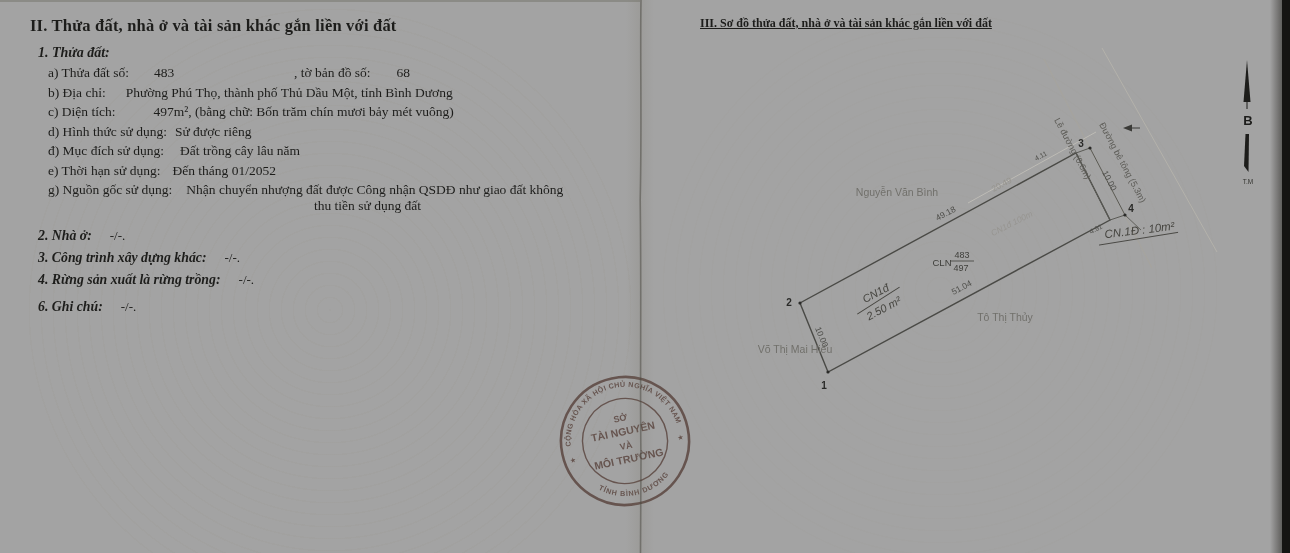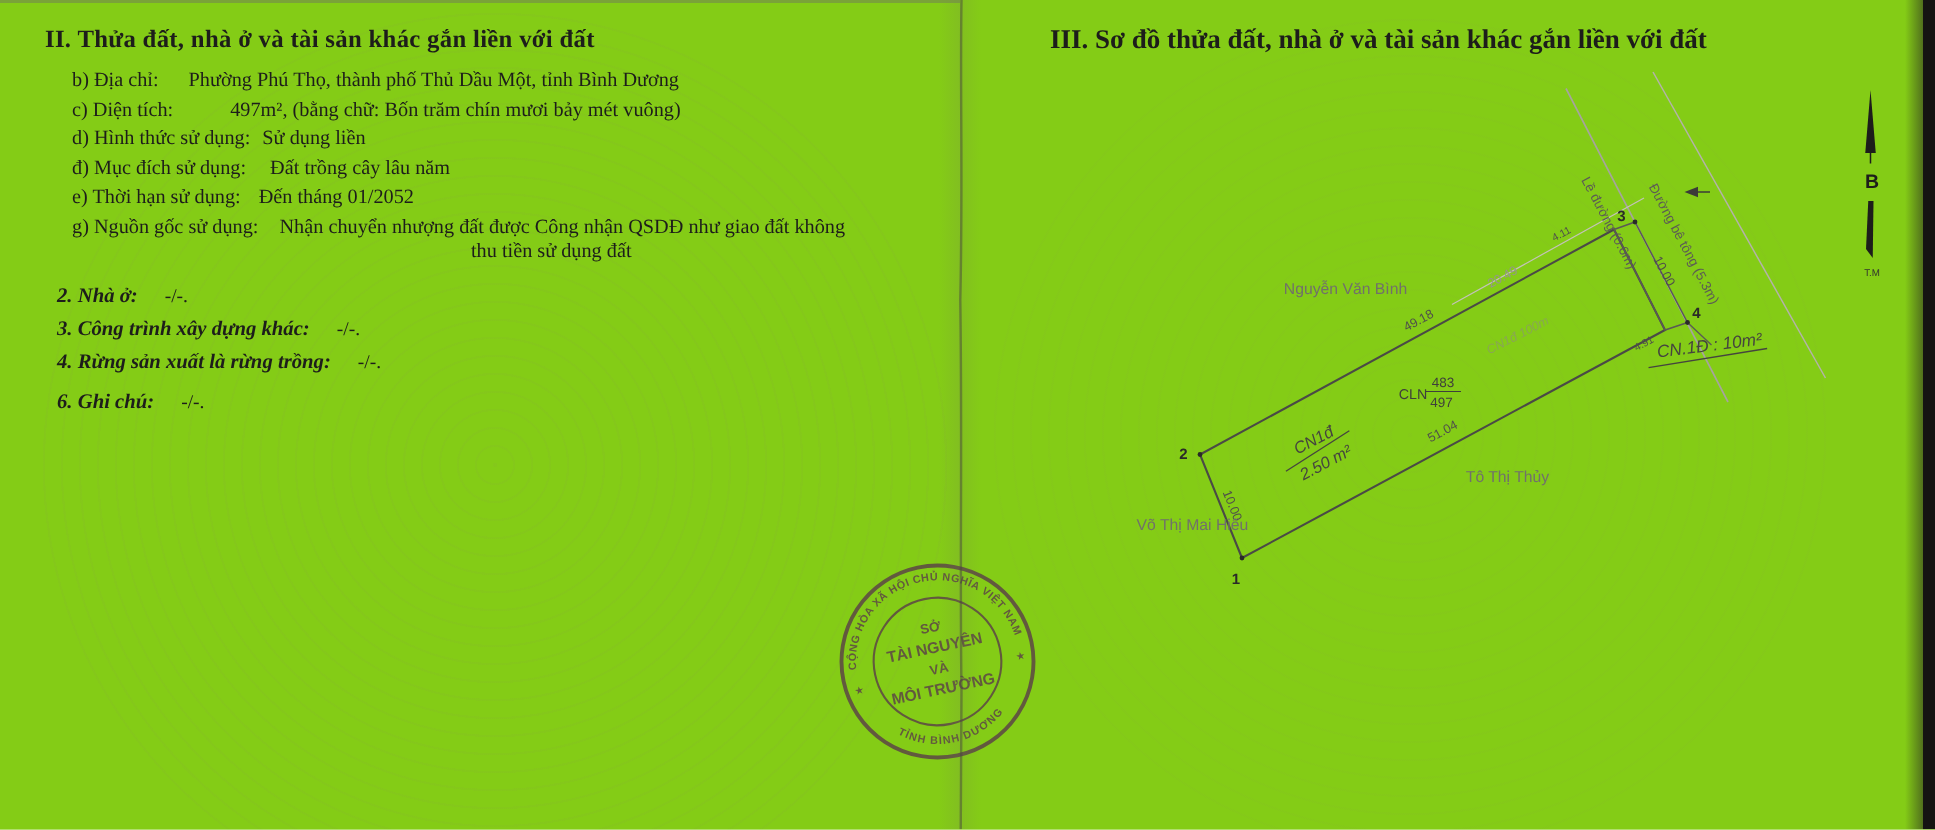--- a/index.html
+++ b/index.html
@@ -1,16 +1,16 @@
 <!DOCTYPE html>
 <html><head>
 <meta charset="utf-8">
 <style>
   html,body{margin:0;padding:0;}
-  .page{position:relative;width:1290px;height:553px;background:#84cc16;overflow:hidden;
+  .page{position:relative;width:1290px;height:553px;background:#a3a3a3;overflow:hidden;
         font-family:"Liberation Serif",serif;color:#1d1d1b;}
   
   .wm{position:absolute;border-radius:50%;z-index:0;
       background:repeating-radial-gradient(circle,rgba(135,125,100,0.07) 0 1.5px,transparent 1.5px 12px);}
   .wm-left{left:20px;top:0px;width:620px;height:620px;opacity:.75;}
   .wm-right{left:660px;top:10px;width:560px;height:560px;opacity:.45;}
   
   .edge-top{position:absolute;left:0;top:0;width:640px;height:1.5px;background:rgba(110,110,100,.45);z-index:7;}
   .edge-right-fade{position:absolute;right:8px;top:0;width:12px;height:553px;z-index:7;
       background:linear-gradient(to right,rgba(0,0,0,0),rgba(40,38,34,.55));}
@@ -27,45 +27,49 @@
   .lbl-a{display:inline-block;min-width:106px;}
   .v-a{display:inline-block;min-width:140px;}
   .v-a2{margin-left:26px;}
   .lbl-b{margin-right:20px;} .lbl-c{margin-right:38px;} .lbl-d{margin-right:8px;}
   .lbl-dd{margin-right:16px;} .lbl-e{margin-right:12px;text-align:right;} .lbl-g{margin-right:14px;}
   .num-items{margin-top:14px;}
   .num-item{margin:0 0 6px 8px;font-weight:bold;font-style:italic;font-size:13.8px;}
   .num-item .val{font-weight:normal;font-style:normal;margin-left:18px;font-size:13px;}
   .gap{margin-top:11px;}
   
-  .s3-title{position:absolute;left:700px;top:16px;width:575px;font-size:18px;font-weight:bold;z-index:2;}
+  .s3-title{position:absolute;left:700px;top:16px;width:575px;font-size:12px;font-weight:bold;z-index:2;text-decoration:underline;}
   .sketch{position:absolute;left:700px;top:40px;z-index:3;}
   .sketch text{font-family:"Liberation Sans",sans-serif;}
   .stamp{position:absolute;left:550px;top:366px;z-index:3;opacity:.88;}
   .stamp text{font-family:"Liberation Sans",sans-serif;font-weight:bold;}
 </style>
 </head>
 <body>
 
 <div class="page">
 
   <div class="wm wm-left"></div>
   <div class="wm wm-right"></div>
 
   <div class="s2">
     <div class="s2-title">II. Thửa đất, nhà ở và tài sản khác gắn liền với đất</div>
+    <div class="sub-heading">1. Thửa đất:</div>
 
+    <div class="row">
+      <span class="lbl-a">a) Thửa đất số:</span><span class="v-a">483</span><span>, tờ bản đồ số:</span><span class="v-a2">68</span>
+    </div>
     <div class="row">
       <span class="lbl-b">b) Địa chỉ:</span><span>Phường Phú Thọ, thành phố Thủ Dầu Một, tỉnh Bình Dương</span>
     </div>
     <div class="row">
       <span class="lbl-c">c) Diện tích:</span><span>497m², (bằng chữ: Bốn trăm chín mươi bảy mét vuông)</span>
     </div>
     <div class="row">
-      <span class="lbl-d">d) Hình thức sử dụng:</span><span>Sử dụng liền</span>
+      <span class="lbl-d">d) Hình thức sử dụng:</span><span>Sử được riêng</span>
     </div>
     <div class="row">
       <span class="lbl-dd">đ) Mục đích sử dụng:</span><span>Đất trồng cây lâu năm</span>
     </div>
     <div class="row">
       <span class="lbl-e">e) Thời hạn sử dụng:</span><span>Đến tháng 01/2052</span>
     </div>
     <div class="row">
       <span class="lbl-g">g) Nguồn gốc sử dụng:</span><span>Nhận chuyển nhượng đất được Công nhận QSDĐ như giao đất không</span>
       <span class="cont">thu tiền sử dụng đất</span>

